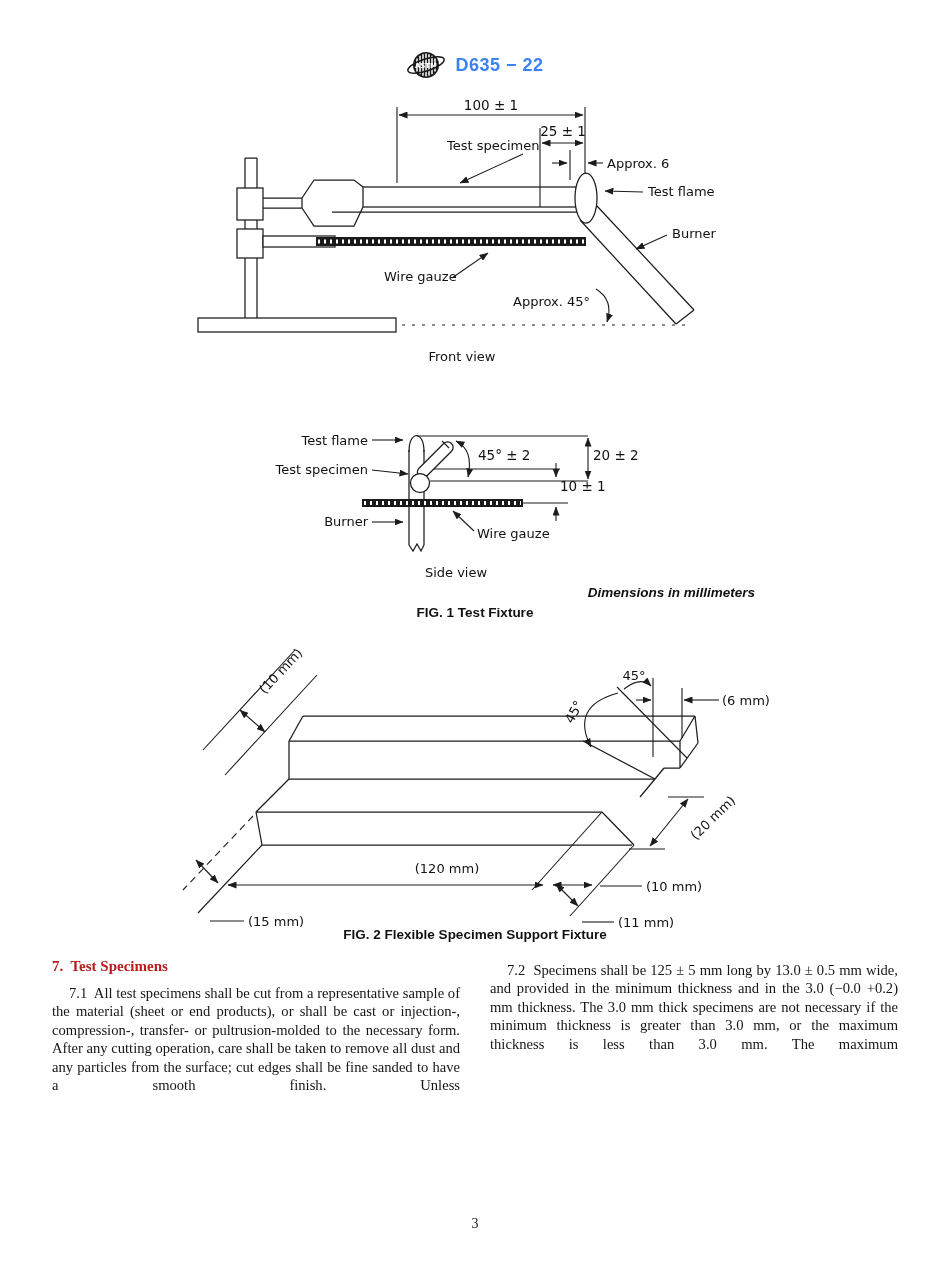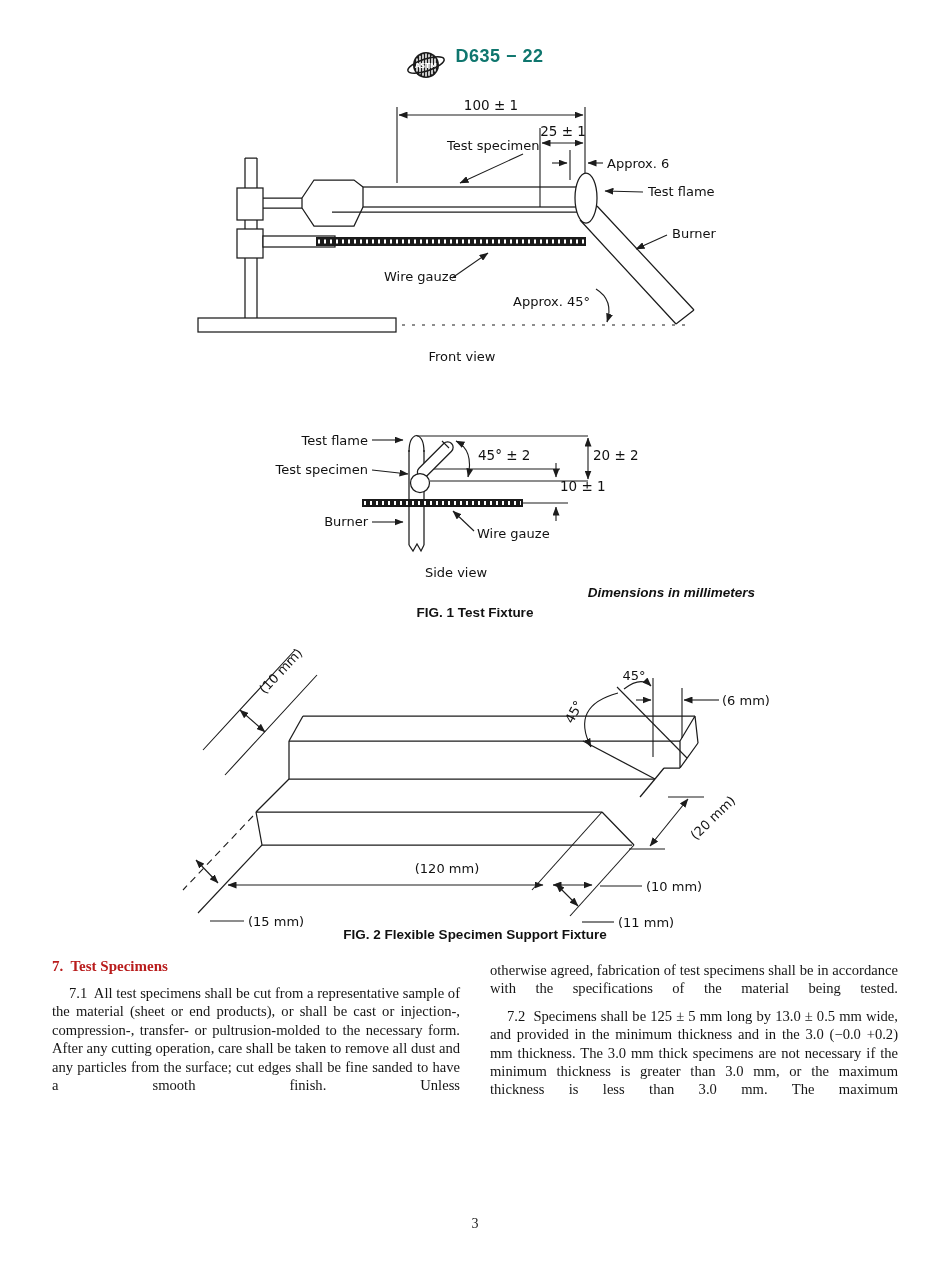--- a/index.html
+++ b/index.html
@@ -2,23 +2,23 @@
 <html><head>
 <meta charset="utf-8">
 <style>
   html,body { margin:0; padding:0; background:#e8e8e8; }
   #page {
     position:relative; width:950px; height:1272px; background:#ffffff;
     margin:0 auto; overflow:hidden;
     font-family:"Liberation Serif", serif; color:#111;
   }
   .hdr { position:absolute; top:46px; left:0; width:100%;
-    display:flex; justify-content:center; gap:9px; }
+    display:flex; align-items:center; justify-content:center; gap:9px; }
   .hdr .code { font-family:"Liberation Sans", sans-serif; font-weight:bold;
-    font-size:18px; color:#0f766e; letter-spacing:.5px; }
+    font-size:18px; color:#3b82f6; letter-spacing:.5px; }
   svg.fig { position:absolute; left:0; display:block; }
   #fig1 { top:88px; }
   #fig2 { top:630px; }
   .ln  { stroke:#1c1c1c; stroke-width:1.25; fill:none; }
   .lnt { stroke:#1c1c1c; stroke-width:1.1; fill:none; }
   .shp { stroke:#1c1c1c; stroke-width:1.25; fill:#ffffff; }
   .dk  { fill:#1a1a1a; stroke:none; }
   text.flab { font:13px "DejaVu Sans", sans-serif; fill:#111; }
   text.dlab { font:13.5px "DejaVu Sans", sans-serif; fill:#111; }
   text.cap  { font:bold 13.5px "Liberation Sans", sans-serif; fill:#111; }
@@ -208,20 +208,19 @@
 
     <text class="cap" x="475" y="939" text-anchor="middle">FIG. 2 Flexible Specimen Support Fixture</text>
   </svg>
 
   <div class="cols">
     <div class="col">
       <h3>7.&nbsp; Test Specimens</h3>
       <p class="ind">7.1&nbsp; All test specimens shall be cut from a representative sample of the material (sheet or end products), or shall be cast or injection-, compression-, transfer- or pultrusion-molded to the necessary form. After any cutting operation, care shall be taken to remove all dust and any particles from the surface; cut edges shall be fine sanded to have a smooth finish. Unless</p>
     </div>
     <div class="col right">
-      <p class="gap">otherwise agreed, fabrication of test specimens shall be in accordance with the specifications of the material being tested.</p>
       <p class="ind">7.2&nbsp; Specimens shall be 125 ± 5 mm long by 13.0 ± 0.5 mm wide, and provided in the minimum thickness and in the 3.0 (−0.0 +0.2) mm thickness. The 3.0 mm thick specimens are not necessary if the minimum thickness is greater than 3.0 mm, or the maximum thickness is less than 3.0 mm. The maximum</p>
     </div>
   </div>
 
   <div class="pageno">3</div>
 
 </div>
 
 </body></html>

